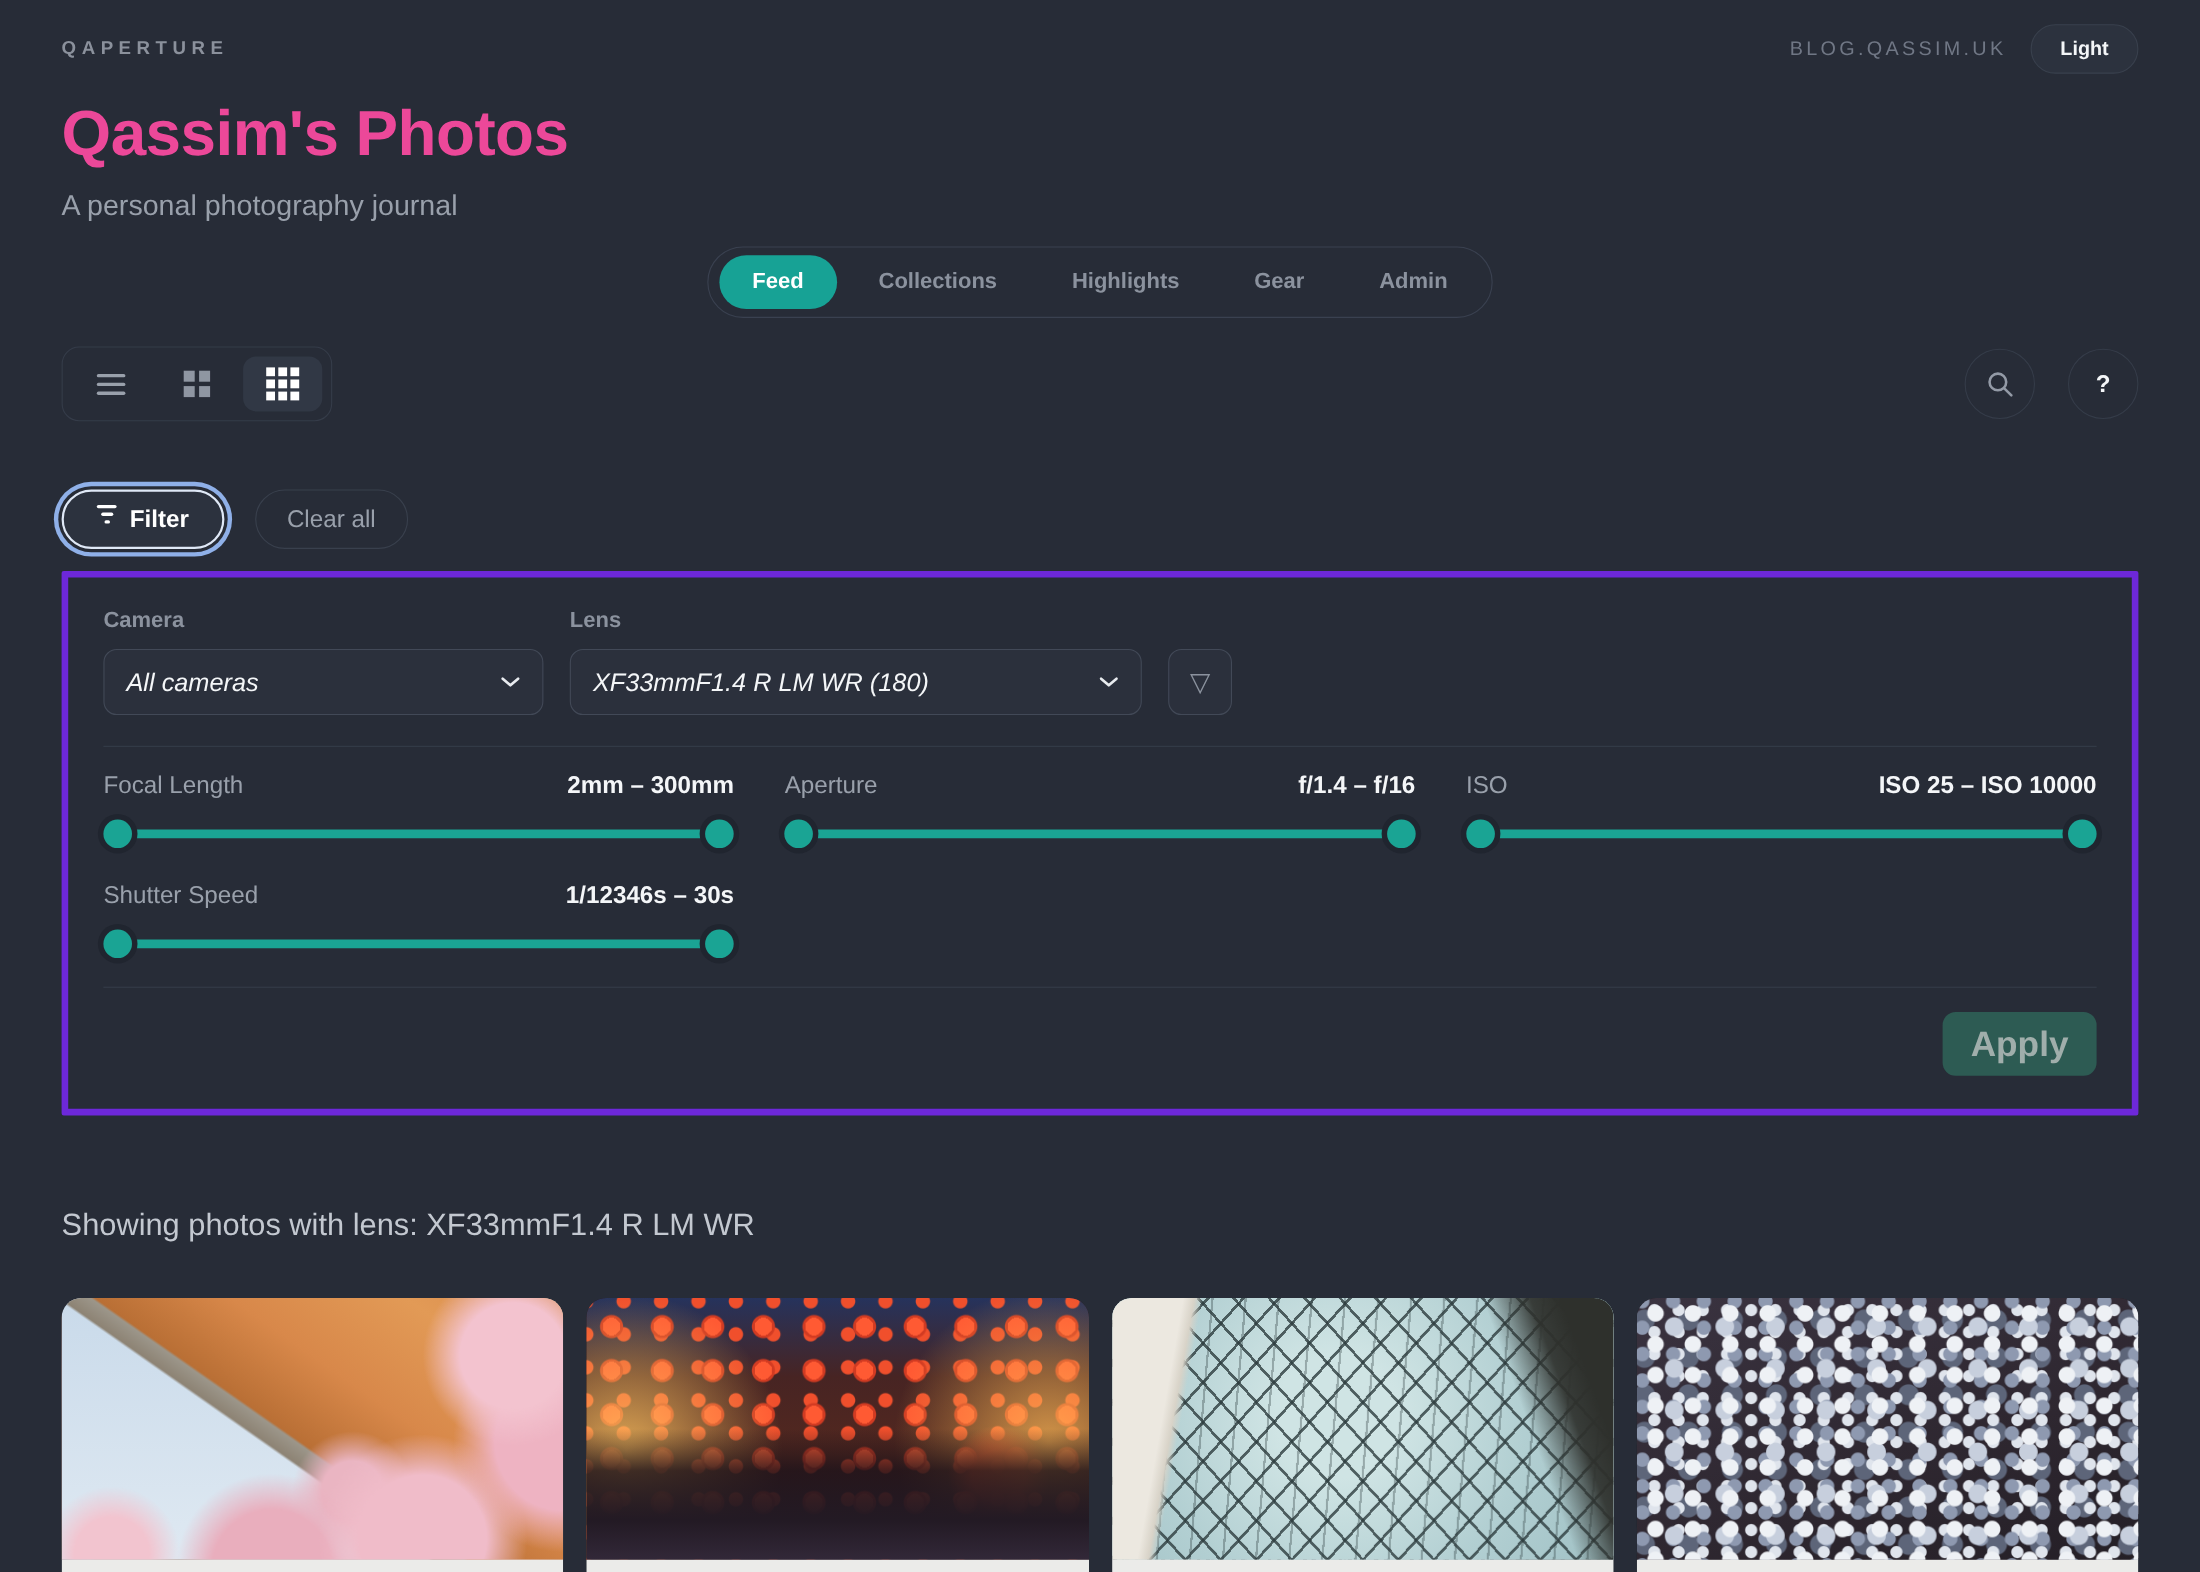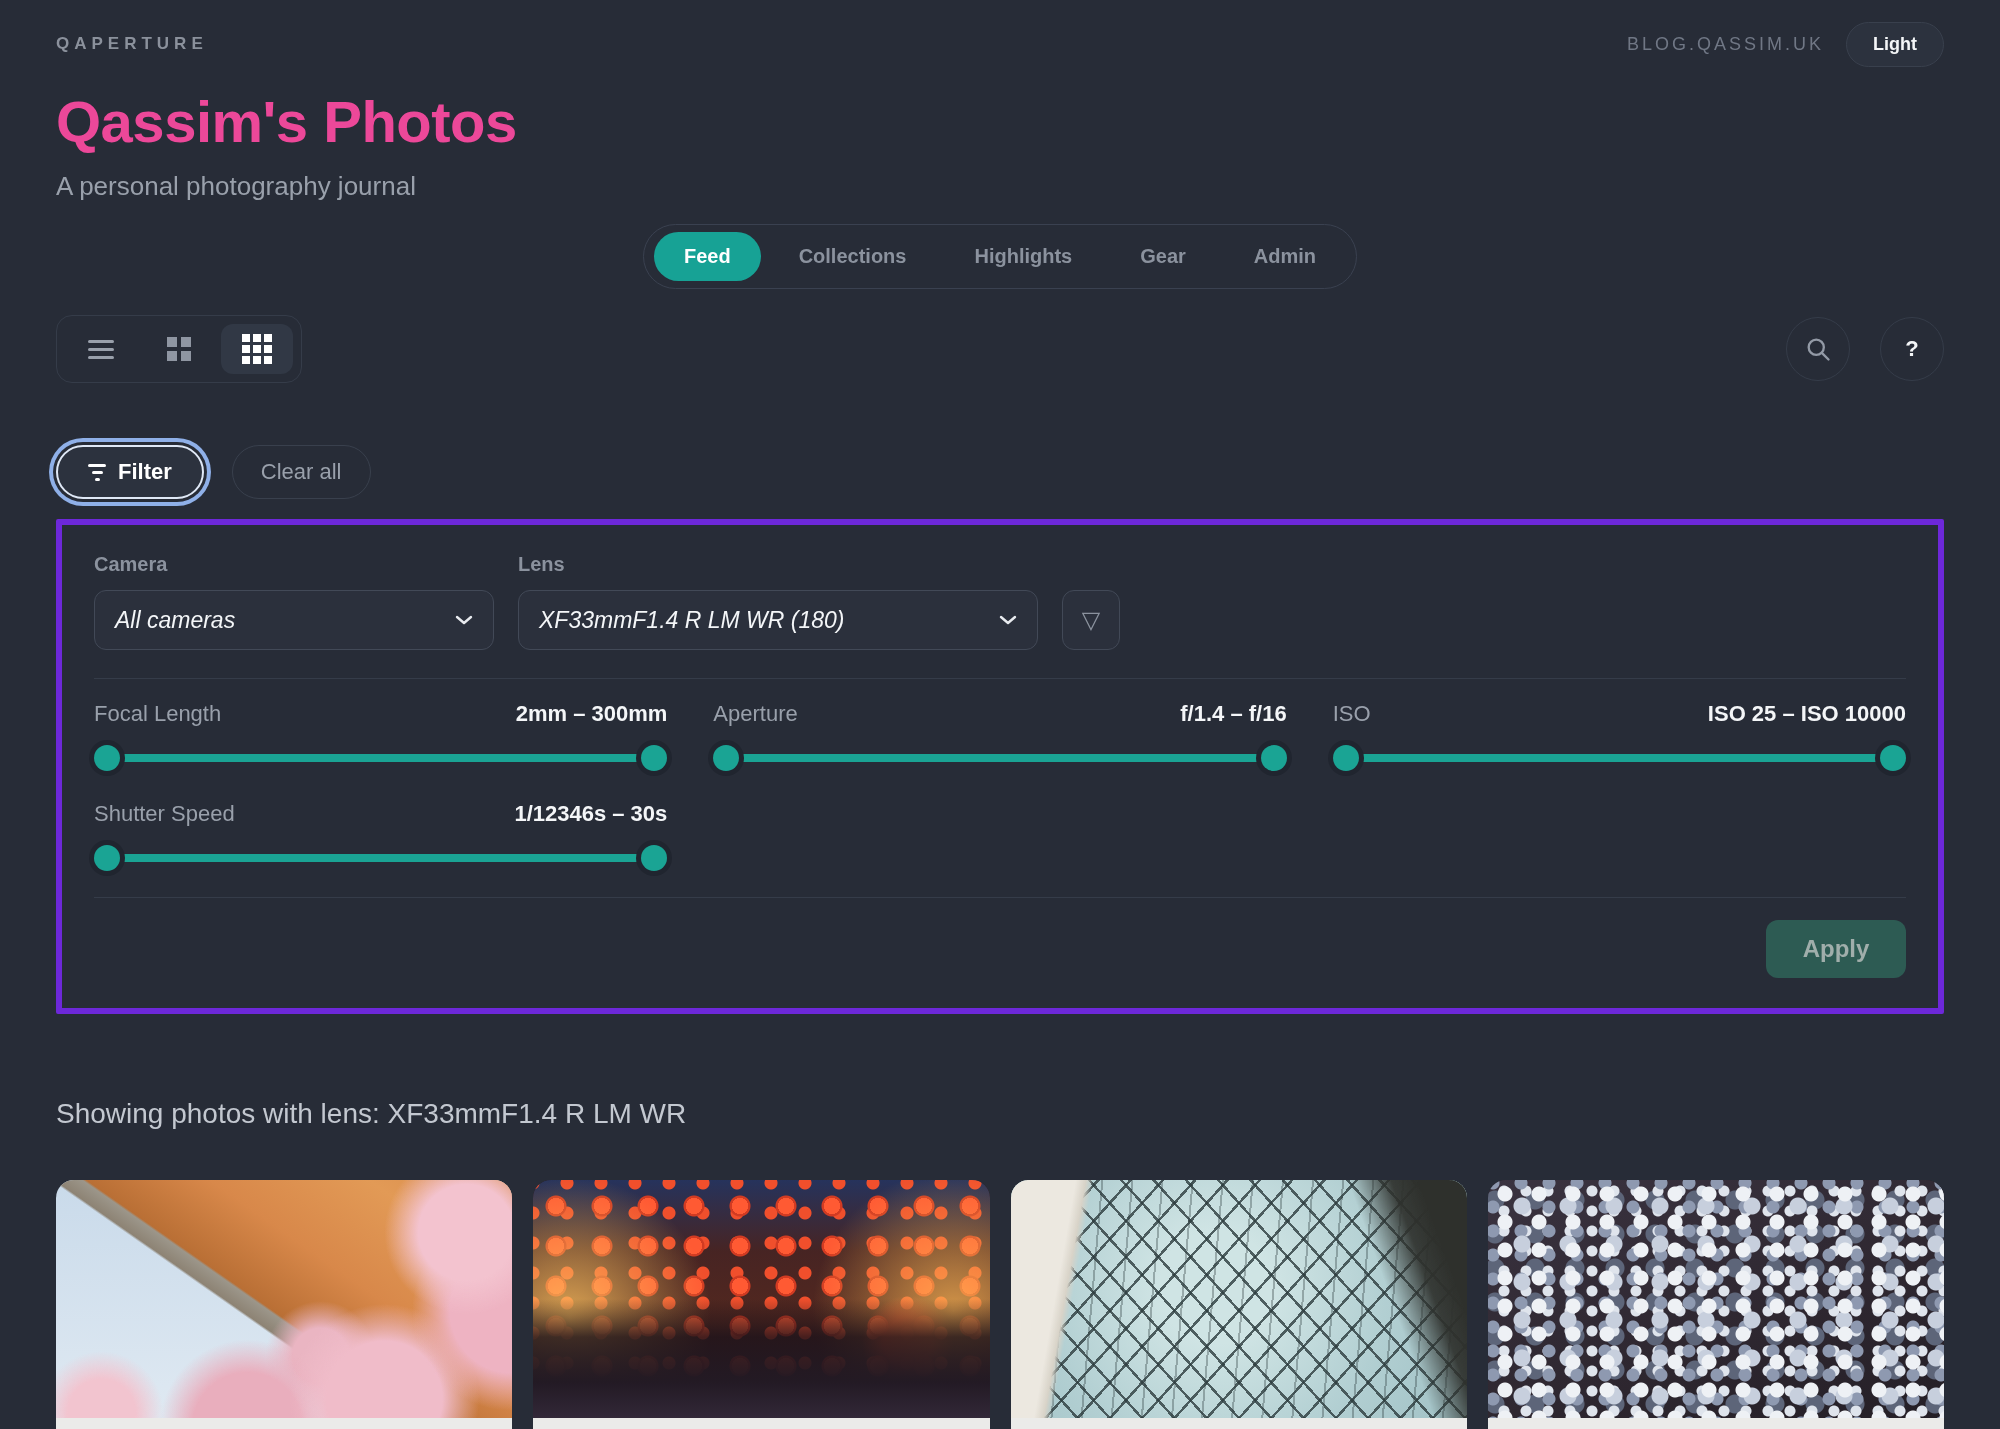--- a/index.html
+++ b/index.html
@@ -56,21 +56,21 @@
   .view-row-right { display:flex; align-items:center; gap:30px; }
   .circle-btn {
     width:64px; height:64px; border-radius:50%; border:1px solid #353c49;
     background:transparent; color:#f4f6f8; display:flex; align-items:center; justify-content:center;
     font-family:inherit; font-size:22px; font-weight:700; cursor:pointer;
   }
 
   
   .filter-row { display:flex; align-items:center; gap:28px; margin-top:62px; }
   .filter-btn {
-    display:flex; align-items:center; gap:12px;
+    display:flex; gap:12px;
     background:#2c323e; border:2px solid #dfe8f6; border-radius:999px;
     box-shadow:0 0 0 3px #272c37, 0 0 0 7px #8fb0e8;
     color:#ffffff; font-family:inherit; font-size:22px; font-weight:700;
     padding:12px 30px; cursor:pointer;
   }
   .icon-filter { display:flex; flex-direction:column; align-items:center; gap:4px; }
   .icon-filter i { display:block; height:3px; background:#ffffff; border-radius:2px; }
   .icon-filter i:nth-child(1){ width:18px; } .icon-filter i:nth-child(2){ width:11px; } .icon-filter i:nth-child(3){ width:5px; }
   .clear-btn {
     background:transparent; border:1px solid #39404d; border-radius:999px;
@@ -110,21 +110,21 @@
     background:#1aa494; box-shadow:0 0 0 5px #20252f; cursor:pointer;
   }
   .handle.left { left:0; } .handle.right { right:0; }
 
   .panel-actions {
     margin-top:26px; border-top:1px solid #353c49; padding-top:22px;
     display:flex; justify-content:flex-end;
   }
   .apply-btn {
     width:140px; height:58px; background:#2d5b53; border:none; border-radius:12px;
-    color:#a0aeab; font-family:inherit; font-size:24px; font-weight:700; cursor:pointer;
+    color:#a0aeab; font-family:inherit; font-size:32px; font-weight:700; cursor:pointer;
   }
 
   
   .status-line { margin-top:84px; font-size:28px; color:#c3c8d0; }
   .photo-grid { margin-top:50px; display:grid; grid-template-columns:repeat(4,1fr); gap:21px; }
   .photo-card { border-radius:18px; overflow:hidden; height:320px; cursor:pointer; background:#1d212a; }
   .photo { height:238px; }
   .card-footer { height:82px; background:#ebebe9; }
 
   

